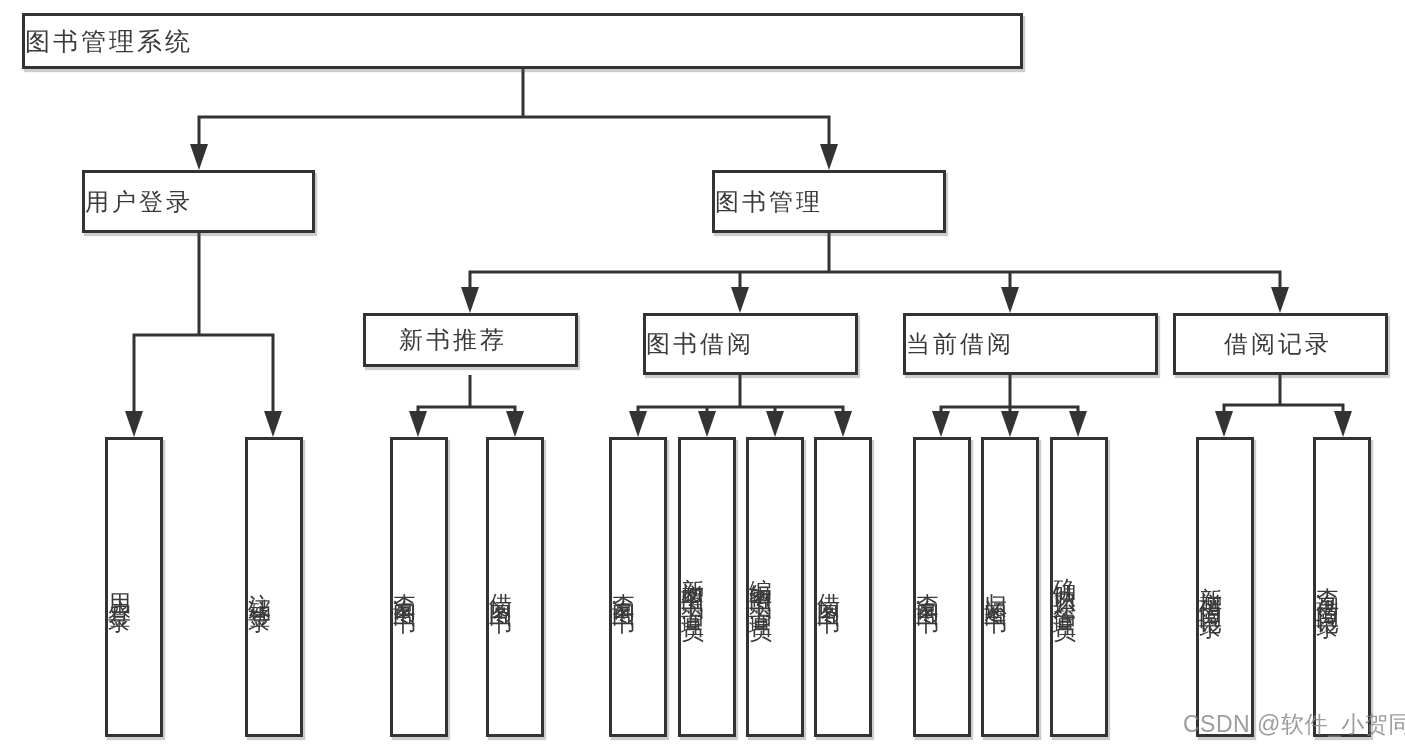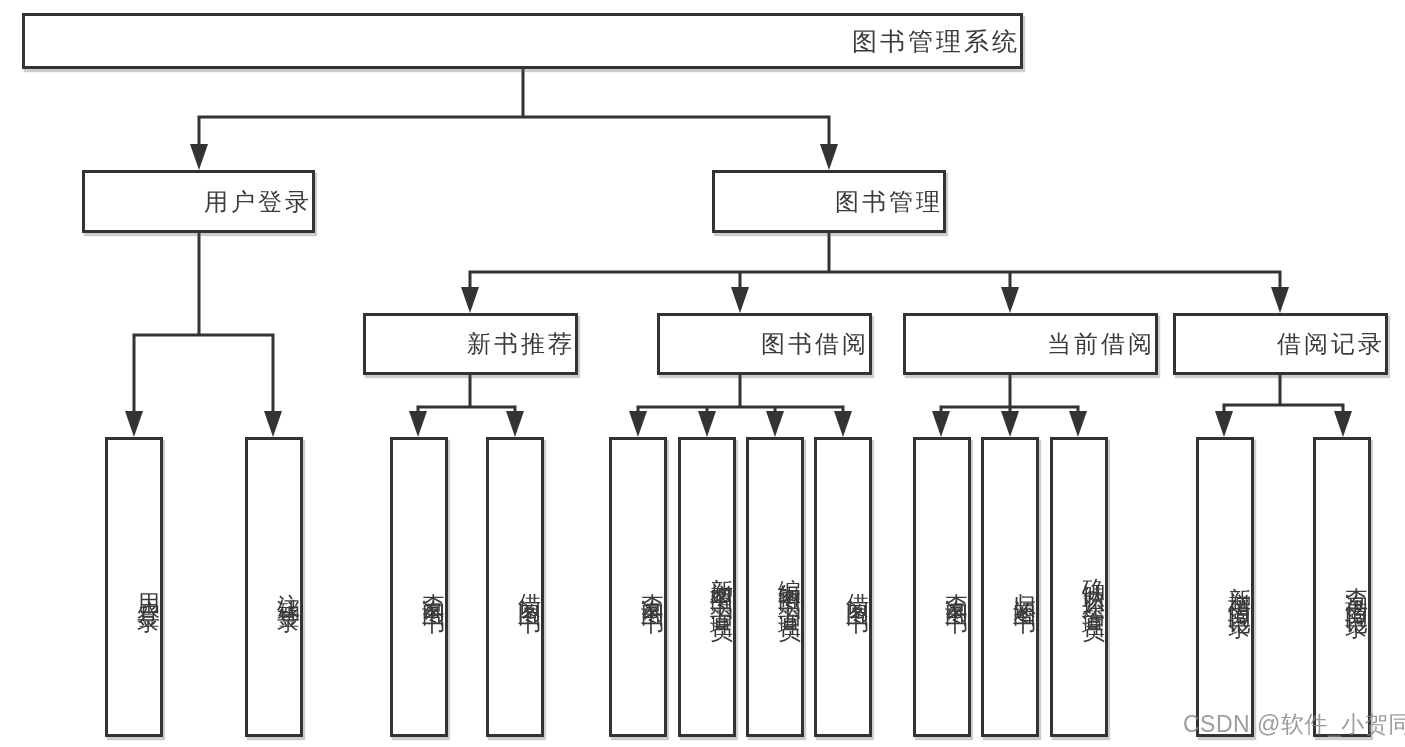--- a/index.html
+++ b/index.html
@@ -22,21 +22,21 @@
     width: 1405px;
     height: 747px;
   }
   .box {
     position: absolute;
     box-sizing: border-box;
     border: 3px solid #333333;
     background: #ffffff;
     display: flex;
     align-items: center;
-    justify-content: flex-end;
+    justify-content: flex-start;
     color: #3a3a3a;
     box-shadow: 2px 3px 1px rgba(90, 90, 90, 0.30);
   }
   .hlabel {
     font-size: 24px;
     letter-spacing: 3px;
     white-space: nowrap;
   }
   .root-box .hlabel {
     font-size: 25px;
@@ -115,24 +115,24 @@
     <span class="hlabel">图书管理系统</span>
   </div>
 
   <div class="box" style="left:82px; top:170px; width:233px; height:63px;">
     <span class="hlabel">用户登录</span>
   </div>
   <div class="box" style="left:712px; top:170px; width:234px; height:63px;">
     <span class="hlabel">图书管理</span>
   </div>
 
-  <div class="box" style="left:363px; top:313px; width:215px; height:62px;">
+  <div class="box" style="left:363px; top:313px; width:215px; height:54px;padding-left:33px;">
     <span class="hlabel">新书推荐</span>
   </div>
-  <div class="box" style="left:657px; top:313px; width:215px; height:62px;">
+  <div class="box" style="left:643px; top:313px; width:215px; height:62px;">
     <span class="hlabel">图书借阅</span>
   </div>
   <div class="box" style="left:903px; top:313px; width:255px; height:62px;">
     <span class="hlabel">当前借阅</span>
   </div>
   <div class="box" style="left:1173px; top:313px; width:215px; height:62px;padding-left:48px;">
     <span class="hlabel">借阅记录</span>
   </div>
 
   <div class="box leaf" style="left:105px;">

